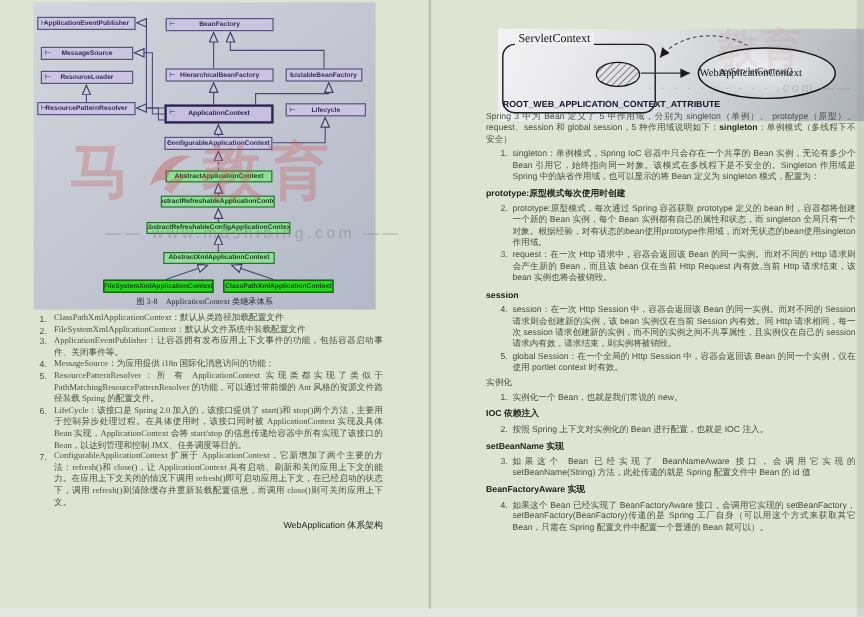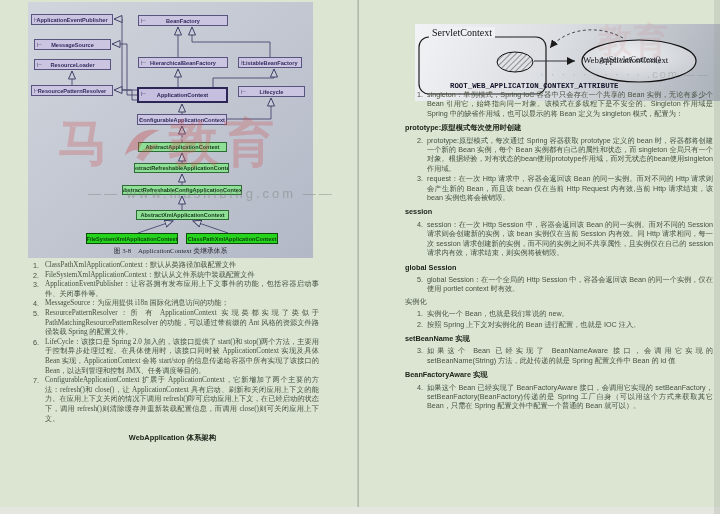--- a/index.html
+++ b/index.html
@@ -27,39 +27,39 @@
   .ificon{position:absolute;left:2px;top:0;font-size:6px;line-height:10px;font-weight:normal;color:inherit;}
   .ucaption{position:absolute;left:0;top:244px;width:100%;text-align:center;
     font-family:"Liberation Serif","DejaVu Serif",serif;font-size:6.8px;color:#2b2b33;}
 
   
   #right-diagram{position:absolute;left:415px;top:24px;width:292px;height:77px;
     background:linear-gradient(115deg,#f2f3f5 0%,#dadde1 45%,#a9afb8 100%);padding-left:20px;}
   #right-diagram svg{position:absolute;left:0;top:0;}
   .sc-label{position:absolute;left:14px;top:3px;padding:0 3px;background:#eef0f2;
     font-family:"Liberation Serif","DejaVu Serif",serif;font-size:10px;color:#101018;}
-  .root-label{position:absolute;left:4px;top:58px;font-family:Liberation Mono, monospace;
-    font-weight:bold;font-size:7.4px;color:#14142a;white-space:nowrap;margin-left:31px;}
+  .root-label{position:absolute;left:4px;top:58px;font-family:Liberation Sans, sans-serif;
+    font-weight:bold;font-size:7.4px;color:#14142a;white-space:nowrap;}
   .wac-label{position:absolute;left:168px;top:31px;width:110px;text-align:left;
     font-family:"Liberation Serif","DejaVu Serif",serif;font-size:8.8px;color:#101018;}
   .gsc-label{position:absolute;left:148px;top:-1px;width:134px;text-align:center;
     font-family:"Liberation Serif","DejaVu Serif",serif;font-size:7.8px;color:#26262e;margin-top:32px;}
 
   
   #left-text{position:absolute;left:26px;top:261px;width:293px;
     font-size:7.2px;line-height:9.6px;color:#46513f;text-align:justify;}
   #right-text{position:absolute;left:405px;top:89px;width:308px;
     font-size:7.2px;line-height:9.4px;color:#46513f;text-align:justify;}
   .li{display:flex;}
   .li .num{flex:none;width:12px;padding-left:7px;text-align:left;}
   .li .t{flex:1;font-family:Liberation Serif, serif;}
   .li-r{display:flex;margin:1px 0;}
   .li-r .num{flex:none;width:10px;padding-left:12px;}
   .li-r .t{flex:1;}
-  .h-left{margin:9px 0 4px;font-weight:bold;font-size:7.4px;color:#20251c;text-align:center;}
+  .h-left{margin:9px 0 4px;font-weight:normal;font-size:7.4px;color:#20251c;text-align:right;}
   .h-right{margin:5px 0 3px;font-weight:bold;font-size:7.3px;color:#20251c;text-align:left;}
   .p-plain{margin:3px 0;}
   .bold-inline{font-weight:bold;color:#2a2f26;}
 
   
   .wm-left{position:absolute;left:58px;top:110px;z-index:50;display:flex;align-items:center;
     color:rgba(205,92,92,.32);font-size:50px;font-weight:bold;letter-spacing:6px;pointer-events:none;}
   .wm-logo{width:46px;height:46px;margin:0 4px;opacity:.9;}
   .wm-url-left{position:absolute;left:88px;top:186px;z-index:50;font-size:13px;letter-spacing:3px;
     color:rgba(125,136,128,.5);pointer-events:none;}
@@ -212,49 +212,50 @@
     <line x1="119" y1="37" x2="160" y2="37" stroke="#33333c" stroke-width="1" marker-end="url(#mfill)"></line>
     <path d="M 208 14 C 185 1 152 3 135 24" fill="none" stroke="#4a4a55" stroke-width="1" stroke-dasharray="3,2.5" marker-end="url(#mfill)"></path>
   </svg>
   <div class="sc-label">ServletContext</div>
   <div class="wac-label">WebApplicationContext</div>
   <div class="gsc-label">getServletContext()</div>
   <div class="root-label">ROOT_WEB_APPLICATION_CONTEXT_ATTRIBUTE</div>
 </div>
 
 <div id="right-text">
+  <div class="p-plain"><span>Spring 3 中为 Bean 定义了 5 中作用域，分别为 singleton（单例）、 prototype（原型）、 request、session 和 global session，5 种作用域说明如下：</span><span class="bold-inline">singleton</span><span>：单例模式（多线程下不安全）</span></div>
 
   <div class="li-r">
       <span class="num">1.</span>
       <span class="t">singleton：单例模式，Spring IoC 容器中只会存在一个共享的 Bean 实例，无论有多少个 Bean 引用它，始终指向同一对象。该模式在多线程下是不安全的。Singleton 作用域是 Spring 中的缺省作用域，也可以显示的将 Bean 定义为 singleton 模式，配置为：</span>
     </div>
   <div class="h-right">prototype:原型模式每次使用时创建</div>
   <div class="li-r">
       <span class="num">2.</span>
       <span class="t">prototype:原型模式，每次通过 Spring 容器获取 prototype 定义的 bean 时，容器都将创建一个新的 Bean 实例，每个 Bean 实例都有自己的属性和状态，而 singleton 全局只有一个对象。根据经验，对有状态的bean使用prototype作用域，而对无状态的bean使用singleton 作用域。</span>
     </div>
   <div class="li-r">
       <span class="num">3.</span>
       <span class="t">request：在一次 Http 请求中，容器会返回该 Bean 的同一实例。而对不同的 Http 请求则会产生新的 Bean，而且该 bean 仅在当前 Http Request 内有效,当前 Http 请求结束，该 bean 实例也将会被销毁。</span>
     </div>
   <div class="h-right">session</div>
   <div class="li-r">
       <span class="num">4.</span>
       <span class="t">session：在一次 Http Session 中，容器会返回该 Bean 的同一实例。而对不同的 Session 请求则会创建新的实例，该 bean 实例仅在当前 Session 内有效。同 Http 请求相同，每一次 session 请求创建新的实例，而不同的实例之间不共享属性，且实例仅在自己的 session 请求内有效，请求结束，则实例将被销毁。</span>
     </div>
-  <div class="h-right">global Session</div>
   <div class="li-r">
       <span class="num">5.</span>
       <span class="t">global Session：在一个全局的 Http Session 中，容器会返回该 Bean 的同一个实例，仅在使用 portlet context 时有效。</span>
     </div>
   <div class="p-plain">实例化</div>
   <div class="li-r">
       <span class="num">1.</span>
       <span class="t">实例化一个 Bean，也就是我们常说的 new。</span>
     </div>
+  <div class="h-right">IOC 依赖注入</div>
   <div class="li-r">
       <span class="num">2.</span>
       <span class="t">按照 Spring 上下文对实例化的 Bean 进行配置，也就是 IOC 注入。</span>
     </div>
   <div class="h-right">setBeanName 实现</div>
   <div class="li-r">
       <span class="num">3.</span>
       <span class="t">如果这个 Bean 已经实现了 BeanNameAware 接口，会调用它实现的 setBeanName(String) 方法，此处传递的就是 Spring 配置文件中 Bean 的 id 值</span>
     </div>
   <div class="h-right">BeanFactoryAware 实现</div>

